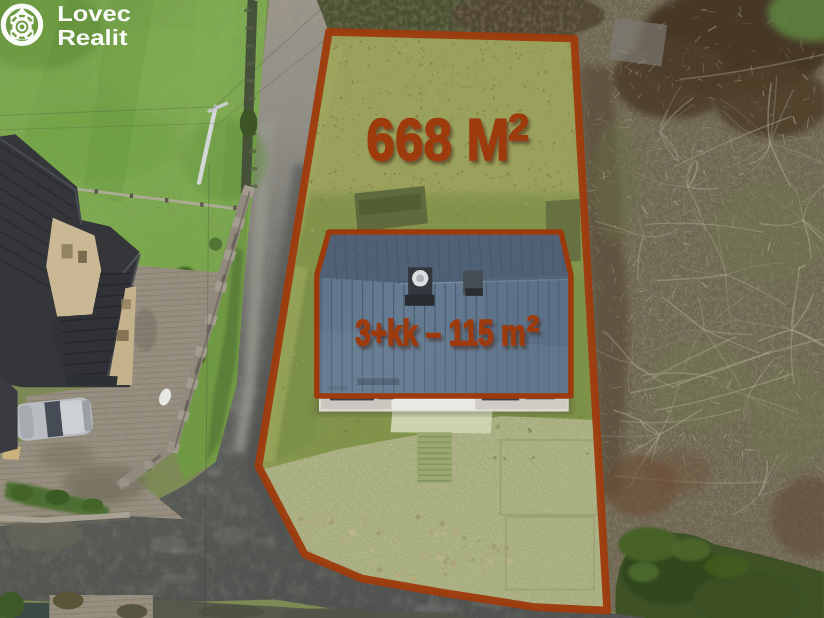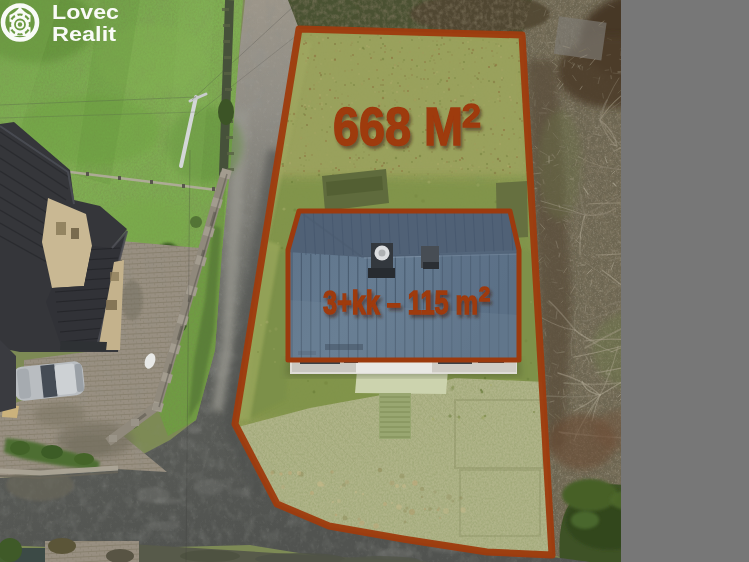--- a/index.html
+++ b/index.html
@@ -1,15 +1,15 @@
 <!DOCTYPE html>
 <html><head><meta charset="utf-8">
 <style>
 html,body{margin:0;padding:0;background:#777;}
-#scene{position:relative;width:621px;height:562px;overflow:hidden;font-family:"Liberation Sans",sans-serif;}
+#scene{position:relative;width:749px;height:562px;overflow:hidden;font-family:"Liberation Sans",sans-serif;}
 svg{display:block}
 </style></head><body>
 
 <div id="scene">
 <svg width="749" height="562" viewBox="0 0 749 562">
 <defs>
 <filter id="gdark" x="-5%" y="-5%" width="110%" height="110%">
   <feTurbulence type="fractalNoise" baseFrequency="0.07 0.06" numOctaves="4" seed="7" result="n"></feTurbulence>
   <feColorMatrix in="n" type="matrix" values="0 0 0 0 0.22, 0 0 0 0 0.33, 0 0 0 0 0.10, 1.3 0 0 0 -0.55" result="c"></feColorMatrix>
   <feComposite in="c" in2="SourceGraphic" operator="in"></feComposite>

